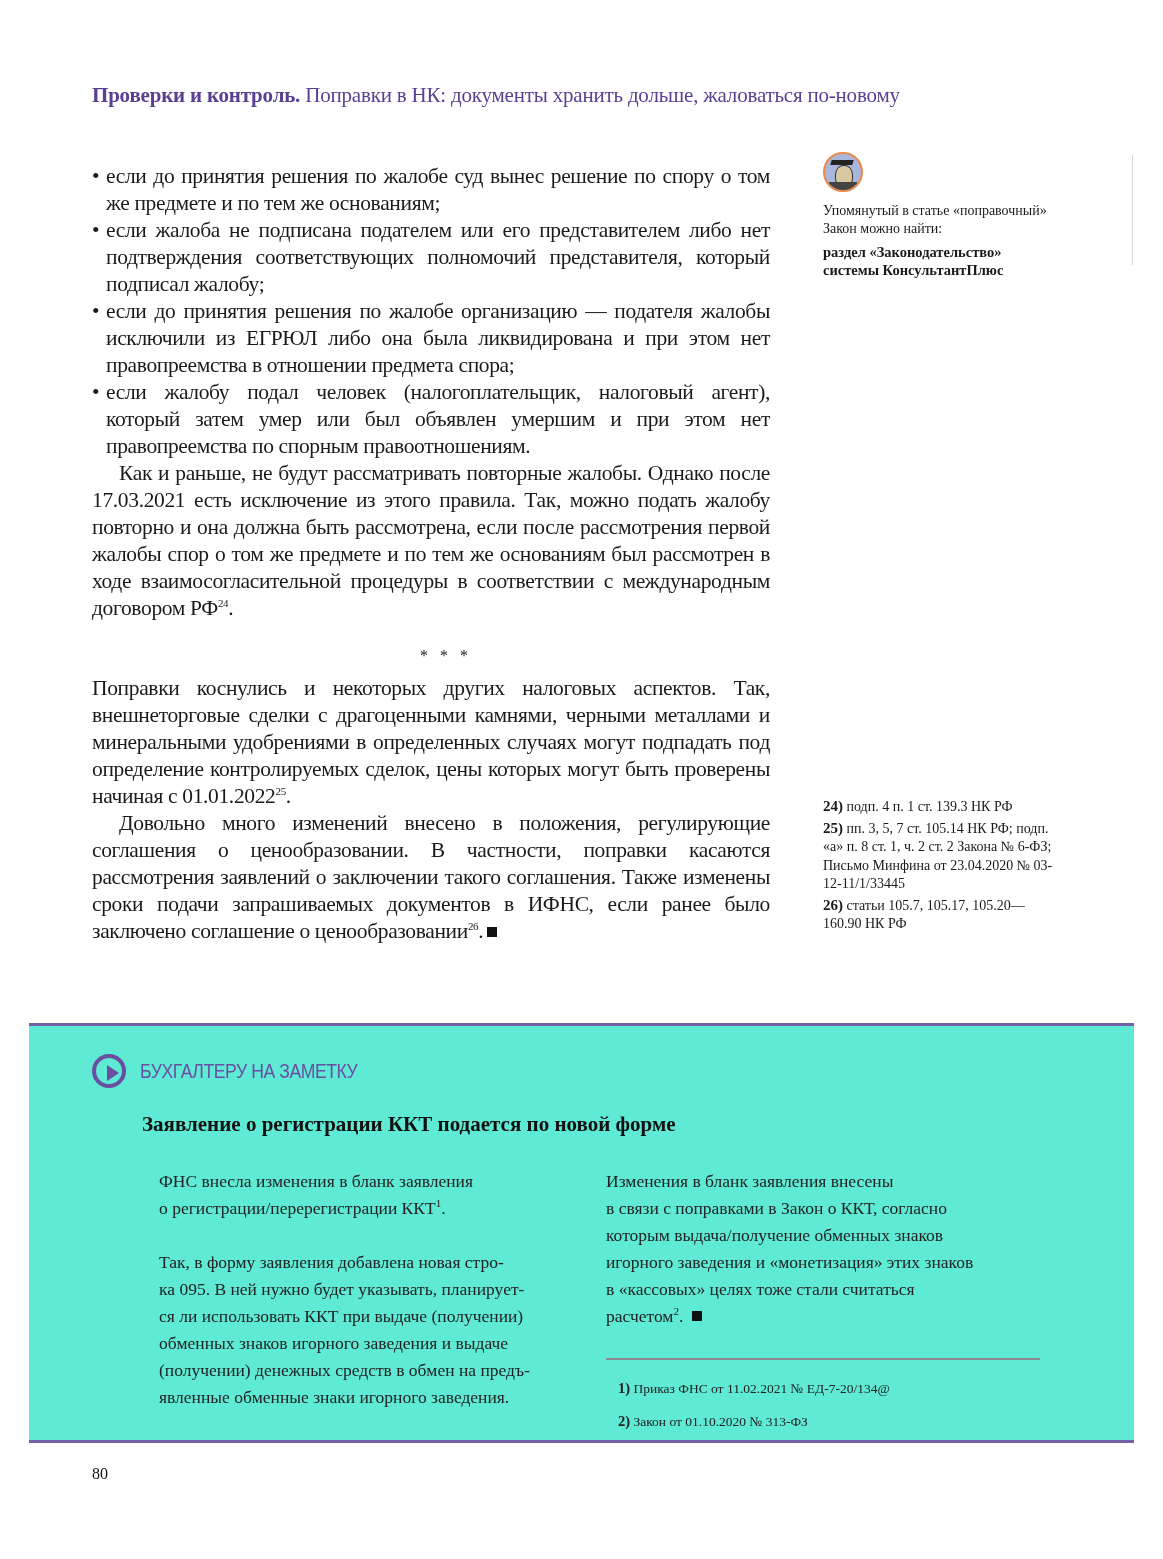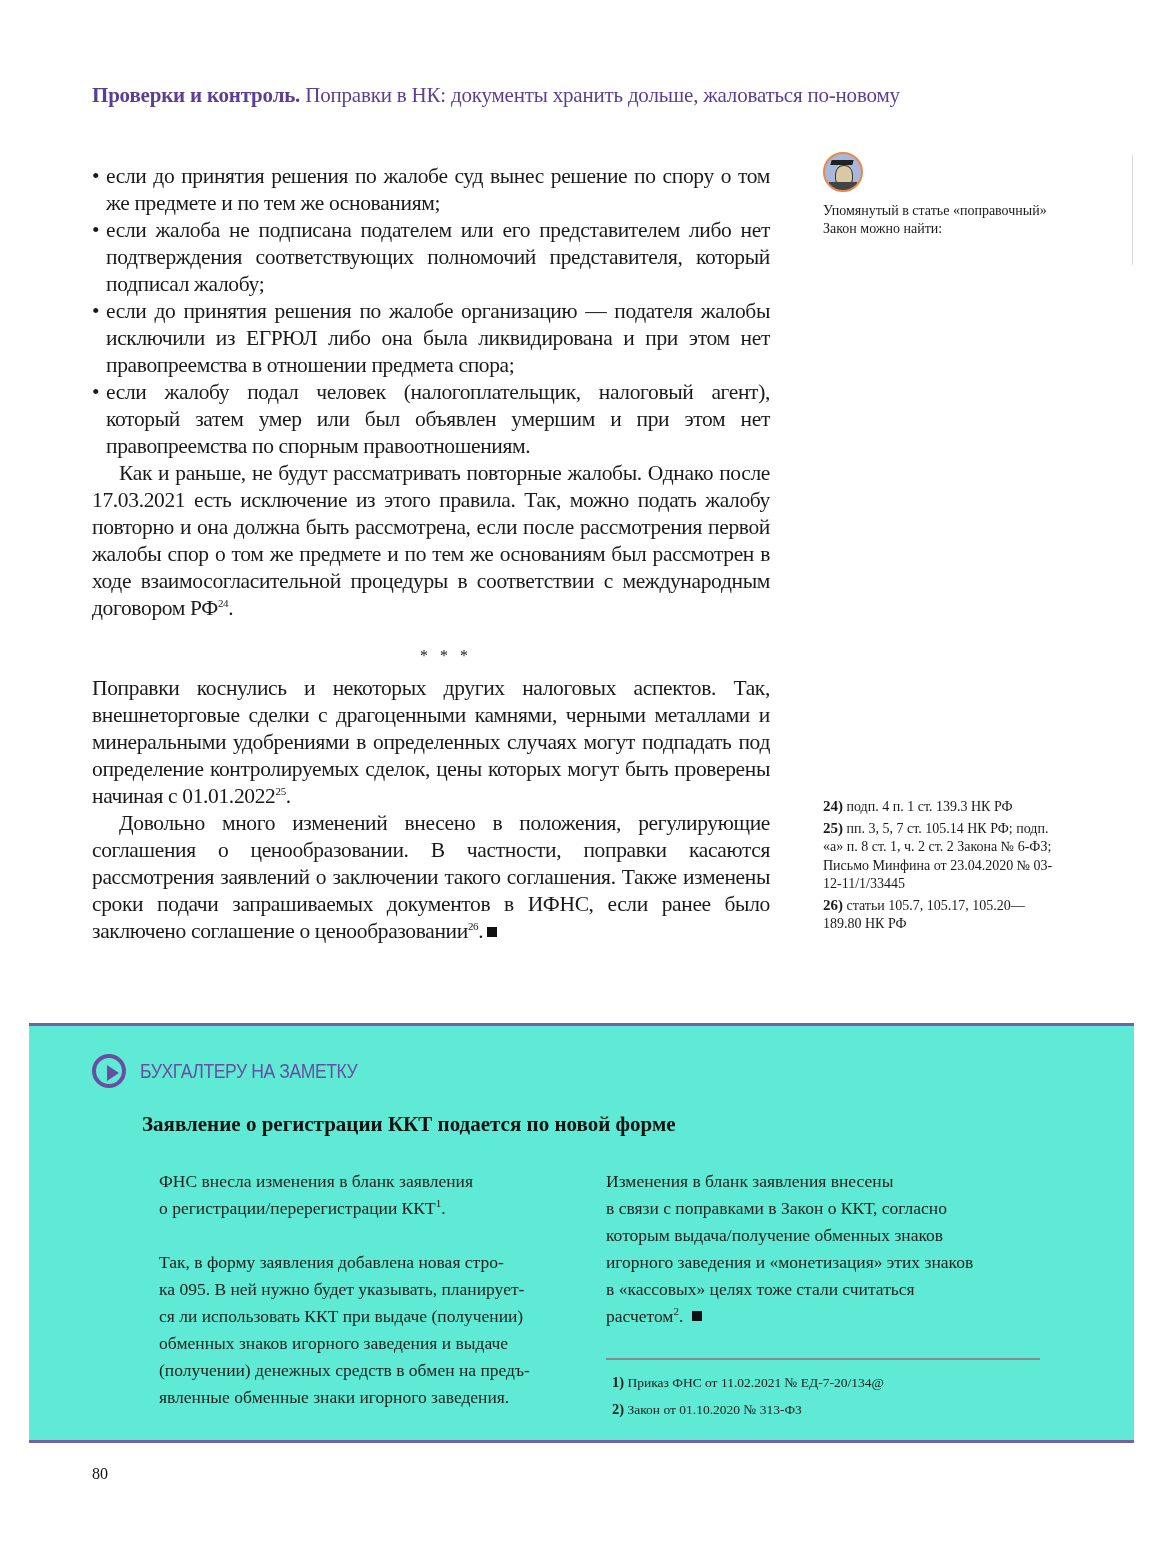--- a/index.html
+++ b/index.html
@@ -39,21 +39,21 @@
     .panel-label { margin-left: 14px; font-family: "Liberation Sans", "DejaVu Sans", sans-serif; font-size: 20px; color: #6a4fa0; letter-spacing: -0.5px; transform: scaleX(0.88); transform-origin: left center; white-space: nowrap; }
     .panel-title { position: absolute; left: 113px; top: 86px; font-size: 21px; font-weight: bold; color: #111; white-space: nowrap; }
     .panel-col { position: absolute; top: 142px; font-size: 17.5px; line-height: 27px; color: #222; }
     .panel-col.left { left: 130px; width: 440px; }
     .panel-col.right { left: 577px; width: 440px; }
     .panel-col p { margin: 0; white-space: pre-line; }
     .panel-col p + p { margin-top: 27px; }
     .panel-col sup { font-size: 11px; vertical-align: 7px; line-height: 0; }
     .panel-col .endmark { width: 10px; height: 10px; }
     .panel-fn { position: absolute; left: 577px; top: 332px; width: 434px; border-top: 2px solid #8a8a8a; padding-top: 6px; font-size: 13.5px; line-height: 21px; color: #222; }
-    .panel-fn p { margin: 6px; }
+    .panel-fn p { margin: 12px; }
     .panel-fn b { font-size: 14.5px; }
 
     .page-number { position: absolute; left: 92px; top: 1465px; font-size: 16px; color: #111; }
   </style>
 </head>
 <body>
 
 <div class="running-head">
   <span class="rh-bold">Проверки и контроль.</span>
   <span>Поправки в НК: документы хранить дольше, жаловаться по-новому</span>
@@ -76,26 +76,27 @@
   <p class="indent"><span>Довольно много изменений внесено в положения, регулирующие соглашения о ценообразовании. В частности, поправки касаются рассмотрения заявлений о заключении такого соглашения. Также изменены сроки подачи запрашиваемых документов в ИФНС, если ранее было заключено соглашение о ценообразовании</span><sup>26</sup><span>.</span><span class="endmark"></span></p>
 </div>
 
 <div class="sidebar-note">
   <div class="avatar">
     <div class="face"></div>
       <div class="cap"></div>
       <div class="collar"></div>
   </div>
   <p class="note-text">Упомянутый в статье «поправочный» Закон можно найти:</p>
+  <p class="note-bold">раздел «Законодательство» системы КонсультантПлюс</p>
 </div>
 
 <div class="footnotes">
   <p class="fn"><b>24)</b> <span>подп. 4 п. 1 ст. 139.3 НК РФ</span></p>
   <p class="fn"><b>25)</b> <span>пп. 3, 5, 7 ст. 105.14 НК РФ; подп. «а» п. 8 ст. 1, ч. 2 ст. 2 Закона № 6-ФЗ; Письмо Минфина от 23.04.2020 № 03-12-11/1/33445</span></p>
-  <p class="fn"><b>26)</b> <span>статьи 105.7, 105.17, 105.20—189.80 НК РФ</span></p>
+  <p class="fn"><b>26)</b> <span>статьи 105.7, 105.17, 105.20—160.90 НК РФ</span></p>
 </div>
 
 <div class="panel">
   <div class="panel-head">
     <div class="play-icon"></div>
     <div class="panel-label">БУХГАЛТЕРУ НА ЗАМЕТКУ</div>
   </div>
   <div class="panel-title">Заявление о регистрации ККТ подается по новой форме</div>
 
   <div class="panel-col left">

